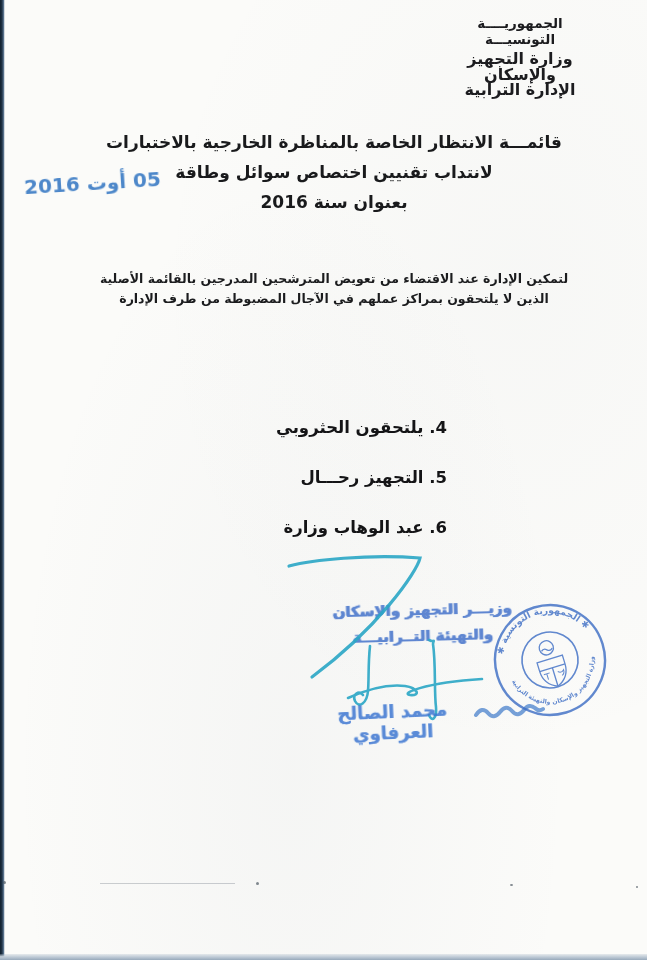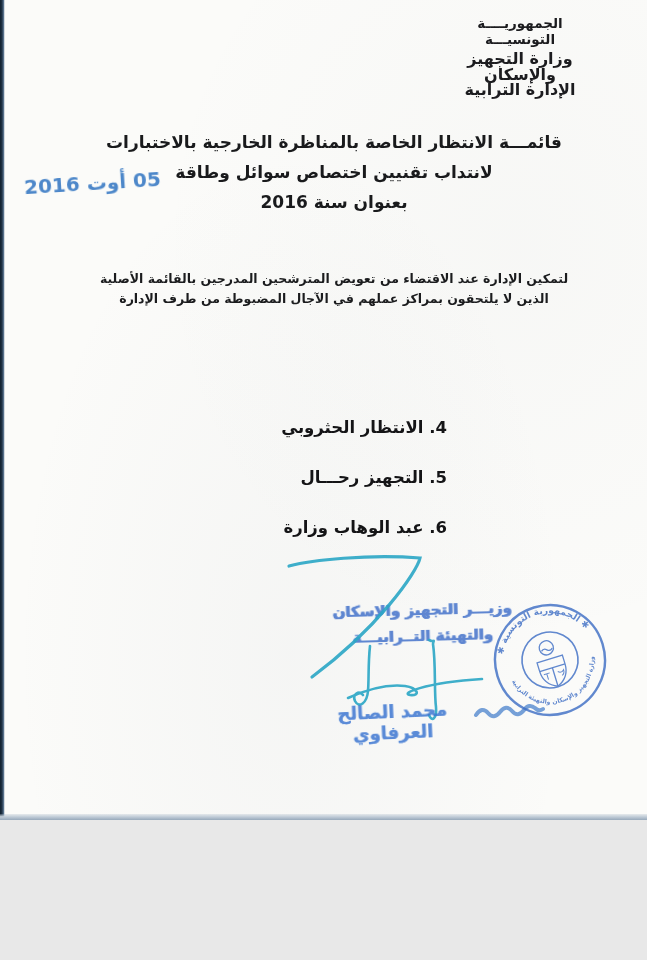--- a/index.html
+++ b/index.html
@@ -1,17 +1,17 @@
 <!DOCTYPE html>
 <html lang="ar"><head>
 <meta charset="utf-8">
 <style>
   html,body{margin:0;padding:0;background:#e8e8e8;}
   .page{
-    position:relative;width:647px;height:820px;overflow:hidden;
+    position:relative;width:647px;height:960px;overflow:hidden;
     background:
       radial-gradient(ellipse at 45% 80%, rgba(130,140,155,0.05), transparent 55%),
       radial-gradient(ellipse at 80% 30%, rgba(120,130,140,0.03), transparent 50%),
       #fbfbf9;
     font-family:"DejaVu Sans", sans-serif;
   }
   
   .scan-left{position:absolute;left:0;top:0;width:5px;height:100%;
     background:linear-gradient(90deg,#101f2d 0%,#203346 40%,#57708a 70%,rgba(140,160,180,0.25) 92%,transparent);}
   .scan-bottom{position:absolute;left:0;bottom:0;width:100%;height:6px;
@@ -82,21 +82,21 @@
     <div>لانتداب تقنيين اختصاص سوائل وطاقة</div>
     <div>بعنوان سنة 2016</div>
   </div>
 
   <div class="intro">
     <div>لتمكين الإدارة عند الاقتضاء من تعويض المترشحين المدرجين بالقائمة الأصلية</div>
     <div>الذين لا يلتحقون بمراكز عملهم في الآجال المضبوطة من طرف الإدارة</div>
   </div>
 
   <div class="list">
-    <div class="list-item"><span>4.</span> <span>الانتظار الحثروبي</span></div>
+    <div class="list-item"><span>4.</span> <span>يلتحقون الحثروبي</span></div>
     <div class="list-item"><span>5.</span> <span>التجهيز رحـــال</span></div>
     <div class="list-item"><span>6.</span> <span>عبد الوهاب وزارة</span></div>
   </div>
 
   <div class="minister-stamp" style="color:#4a77cc;">
     <div>وزيـــر التجهيز والإسكان</div>
     <div>والتهيئة التــرابيـــة</div>
   </div>
 
   <svg class="sig-svg" viewBox="0 0 330 220">

